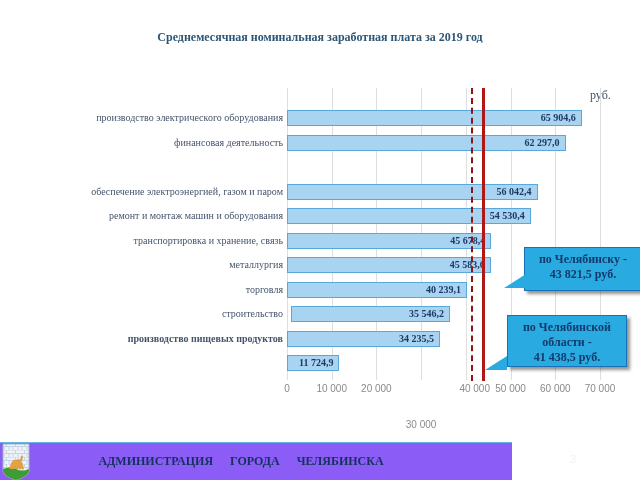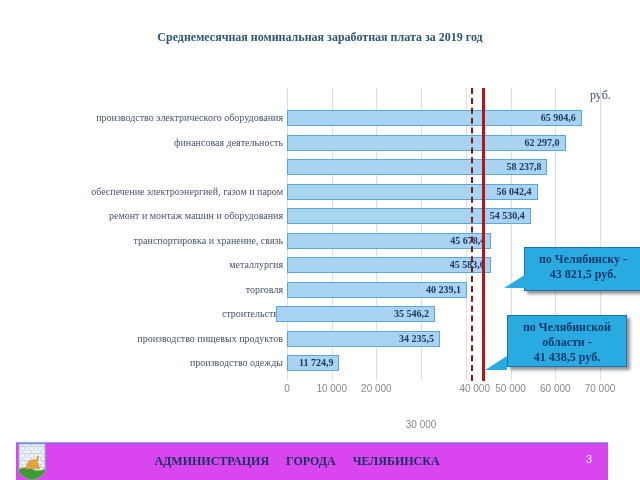--- a/index.html
+++ b/index.html
@@ -57,22 +57,22 @@
   .callout-1 { left:524px; top:247px; width:118px; height:44px; }
   .callout-2 { left:507px; top:315px; width:120px; height:52px; }
   .callout-tail {
     position:absolute; background:#29abe2; width:22px; height:14px;
     clip-path:polygon(0 100%, 100% 0, 100% 100%);
   }
   .callout-1 .callout-tail { left:-21px; bottom:2px; }
   .callout-2 .callout-tail { left:-23px; bottom:-4px; }
 
   .footer {
-    position:absolute; left:16px; top:442px; width:592px; height:38px;
-    background:#d946ef; border-top:1px solid #67b6e2;
+    position:absolute; left:0; top:442px; width:512px; height:38px;
+    background:#8b5cf6; border-top:1px solid #67b6e2;
   }
   .footer-text {
     position:absolute; left:0; right:30px; top:11px; text-align:center;
     font-size:12px; font-weight:bold; color:#14325c; word-spacing:14px;
     font-family:"Liberation Serif", serif;
   }
   .page-number {
     position:absolute; left:570px; top:10px; font-size:11px; color:#eaf4fb;
     font-family:"Liberation Sans", sans-serif;
   }
@@ -105,23 +105,20 @@
       <div class="gridline" style="left: 600px;"></div>
       <div class="x-tick" style="left: 575px;">70 000</div>
       <div class="cat-label" style="top: 110px;">производство электрического  оборудования</div>
       <div class="bar" style="left: 287px; top: 110px; width: 294.7px;">
         <span class="bar-value">65 904,6</span>
       </div>
       <div class="cat-label" style="top: 134.5px;">финансовая деятельность</div>
       <div class="bar" style="left: 287px; top: 134.5px; width: 278.6px; padding-left: 28px;">
         <span class="bar-value">62 297,0</span>
       </div>
-      <div class="bar" style="left: 287px; top: 159px; width: 260.4px;">
-        <span class="bar-value">58 237,8</span>
-      </div>
       <div class="cat-label" style="top: 183.5px;">обеспечение электроэнергией, газом  и паром</div>
       <div class="bar" style="left: 287px; top: 183.5px; width: 250.6px;">
         <span class="bar-value">56 042,4</span>
       </div>
       <div class="cat-label" style="top: 208px;">ремонт и монтаж машин  и оборудования</div>
       <div class="bar" style="left: 287px; top: 208px; width: 243.8px; padding-left: 8px;">
         <span class="bar-value">54 530,4</span>
       </div>
       <div class="cat-label" style="top: 232.5px;">транспортировка и хранение, связь</div>
       <div class="bar" style="left: 287px; top: 232.5px; width: 204.2px;">
@@ -129,28 +126,27 @@
       </div>
       <div class="cat-label" style="top: 257px;">металлургия</div>
       <div class="bar" style="left: 287px; top: 257px; width: 203.8px;">
         <span class="bar-value">45 583,6</span>
       </div>
       <div class="cat-label" style="top: 281.5px;">торговля</div>
       <div class="bar" style="left: 287px; top: 281.5px; width: 179.9px;">
         <span class="bar-value">40 239,1</span>
       </div>
       <div class="cat-label" style="top: 306px;">строительство</div>
-      <div class="bar" style="left: 276px; top: 306px; width: 158.9px; text-align: center;">
+      <div class="bar" style="left: 291px; top: 306px; width: 158.9px; text-align: center;">
         <span class="bar-value">35 546,2</span>
       </div>
-      <div class="cat-label" style="top: 330.5px;">производство пищевых продуктов</div>
+      <div class="cat-label" style="top: 330.5px; font-weight: bold;">производство пищевых продуктов</div>
       <div class="bar" style="left: 287px; top: 330.5px; width: 153.1px;">
         <span class="bar-value">34 235,5</span>
       </div>
-      <div class="cat-label" style="top: 355px;">производство одежды</div>
       <div class="bar" style="left: 287px; top: 355px; width: 52.4px;">
         <span class="bar-value">11 724,9</span>
       </div>
       <div class="ref-line ref-solid" style="left: 481.9px;"></div>
       <div class="ref-line ref-dashed" style="left: 471.3px;"></div>
     </div>
 
   <div class="callout callout-1">
     <div class="callout-tail"></div>
     <div>по Челябинску -</div>

